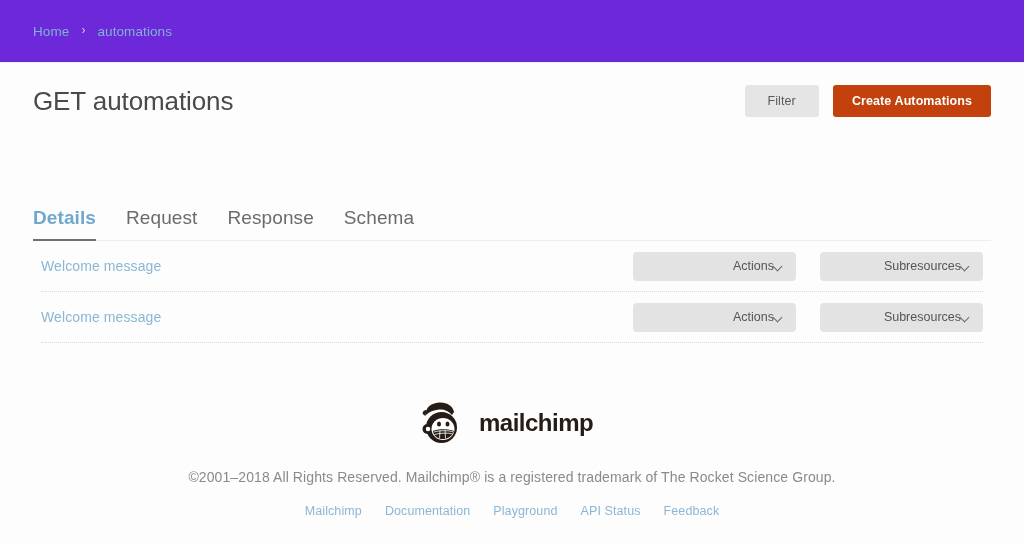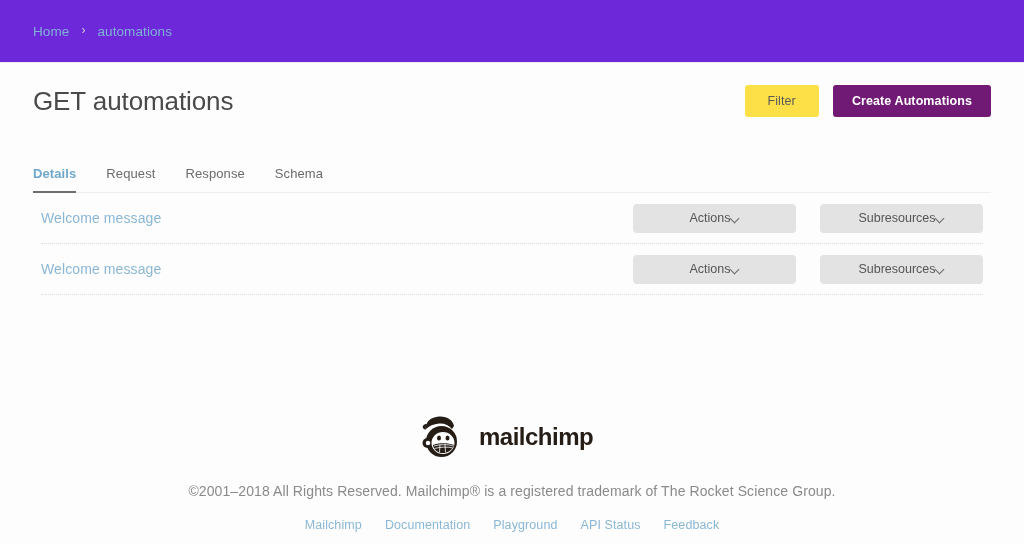--- a/index.html
+++ b/index.html
@@ -68,48 +68,49 @@
   }
   .btn {
     font-family: "Liberation Sans", sans-serif;
     font-size: 12.5px;
     border: none;
     border-radius: 3px;
     cursor: pointer;
     letter-spacing: .1px;
   }
   .btn-filter {
-    background: #fde047;
+    background: #e5e5e5;
     color: #5a5a5a;
     padding: 9px 23px;
   }
   .btn-create {
-    background: #701a75;
+    background: #c2410c;
     color: #ffffff;
     padding: 9px 19px;
     font-weight: bold;
   }
 
   
   .tabs {
     margin: 27px 33px 0 33px;
     border-bottom: 1px solid #ededed;
     display: flex;
     align-items: flex-end;
     gap: 0;
   }
   .tab {
-    font-size: 13px;
+    font-size: 19px;
     color: #6b6b6b;
     padding: 0 0 10px 0;
     margin-right: 30px;
     cursor: pointer;
     border-bottom: 2px solid transparent;
     margin-bottom: -1px;
     letter-spacing: .1px;
+    margin-top: 41px;
   }
   .tab.active {
     color: #6fa8cc;
     font-weight: bold;
     border-bottom-color: #6e6e6e;
   }
 
   
   .list {
     margin: 0 41px;
@@ -132,21 +133,21 @@
     align-items: center;
     gap: 24px;
   }
   .dropdown {
     background: #e3e3e3;
     border: none;
     border-radius: 4px;
     height: 29px;
     display: flex;
     align-items: center;
-    justify-content: center;
+    justify-content: flex-end;
     padding: 0 13px;
     cursor: pointer;
     font-family: "Liberation Sans", sans-serif;
   }
   .dd-actions { width: 137px; }
   .dd-subresources { width: 137px; }
   .dd-label {
     font-size: 12.5px;
     color: #555555;
   }
@@ -166,21 +167,21 @@
     border-right: 1.6px solid #6a6a6a;
     border-bottom: 1.6px solid #6a6a6a;
     transform: rotate(45deg);
   }
 
   
   .footer {
     position: absolute;
     left: 0;
     right: 0;
-    bottom: 0;
+    bottom: 14px;
     padding-bottom: 12px;
     text-align: center;
   }
   .logo-wrap {
     display: flex;
     align-items: center;
     justify-content: center;
     gap: 10px;
     margin-bottom: 21px;
   }

